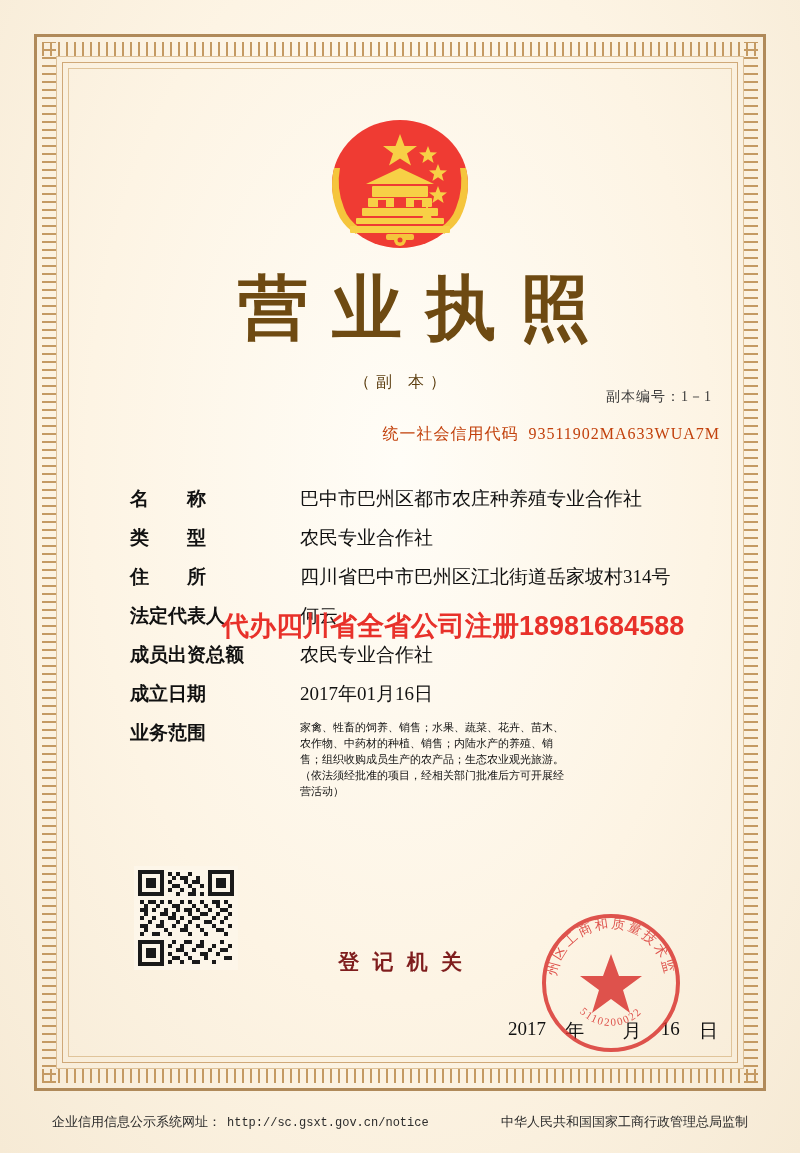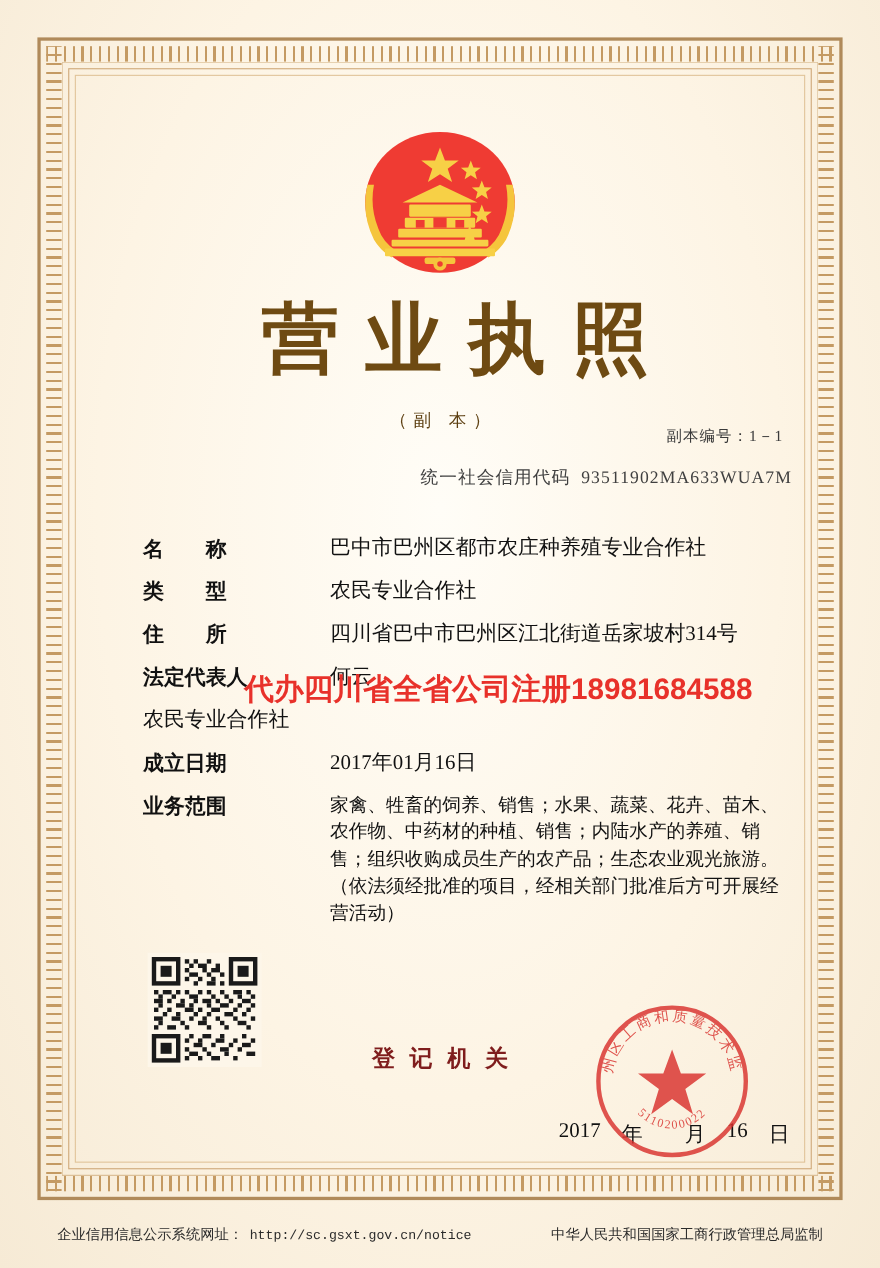--- a/index.html
+++ b/index.html
@@ -111,21 +111,21 @@
     right: 88px;
     font-size: 14px;
     color: #3a3a3a;
     letter-spacing: 1px;
   }
   .credit-code {
     position: absolute;
     top: 424px;
     right: 80px;
     font-size: 16px;
-    color: #404040;
+    color: #c2410c;
     letter-spacing: 1px;
   }
   .credit-code .code-val {
     font-family: "Liberation Serif", serif;
     margin-left: 10px;
   }
 
   
   .fields {
     position: absolute;
@@ -149,21 +149,21 @@
     justify-content: space-between;
     font-weight: 600;
   }
   .field-value {
     font-size: 19px;
     color: #111;
     line-height: 1.35;
     flex: 1;
   }
   .field-value.small {
-    font-size: 17px;
+    font-size: 11px;
     line-height: 1.45;
   }
   .scope-line { display: block; }
 
   
   .watermark {
     position: absolute;
     top: 608px;
     left: 222px;
     font-size: 27px;
@@ -310,20 +310,21 @@
     </div>
     <div class="field-row">
       <div class="field-label">住　　所</div>
       <div class="field-value">四川省巴中市巴州区江北街道岳家坡村314号</div>
     </div>
     <div class="field-row">
       <div class="field-label">法定代表人</div>
       <div class="field-value">何云</div>
     </div>
     <div class="field-row">
+      <div class="field-label">成员出资总额</div>
       <div class="field-value">农民专业合作社</div>
     </div>
     <div class="field-row">
       <div class="field-label">成立日期</div>
       <div class="field-value">2017年01月16日</div>
     </div>
     <div class="field-row">
       <div class="field-label">业务范围</div>
       <div class="field-value small">
         <span class="scope-line">家禽、牲畜的饲养、销售；水果、蔬菜、花卉、苗木、</span>

